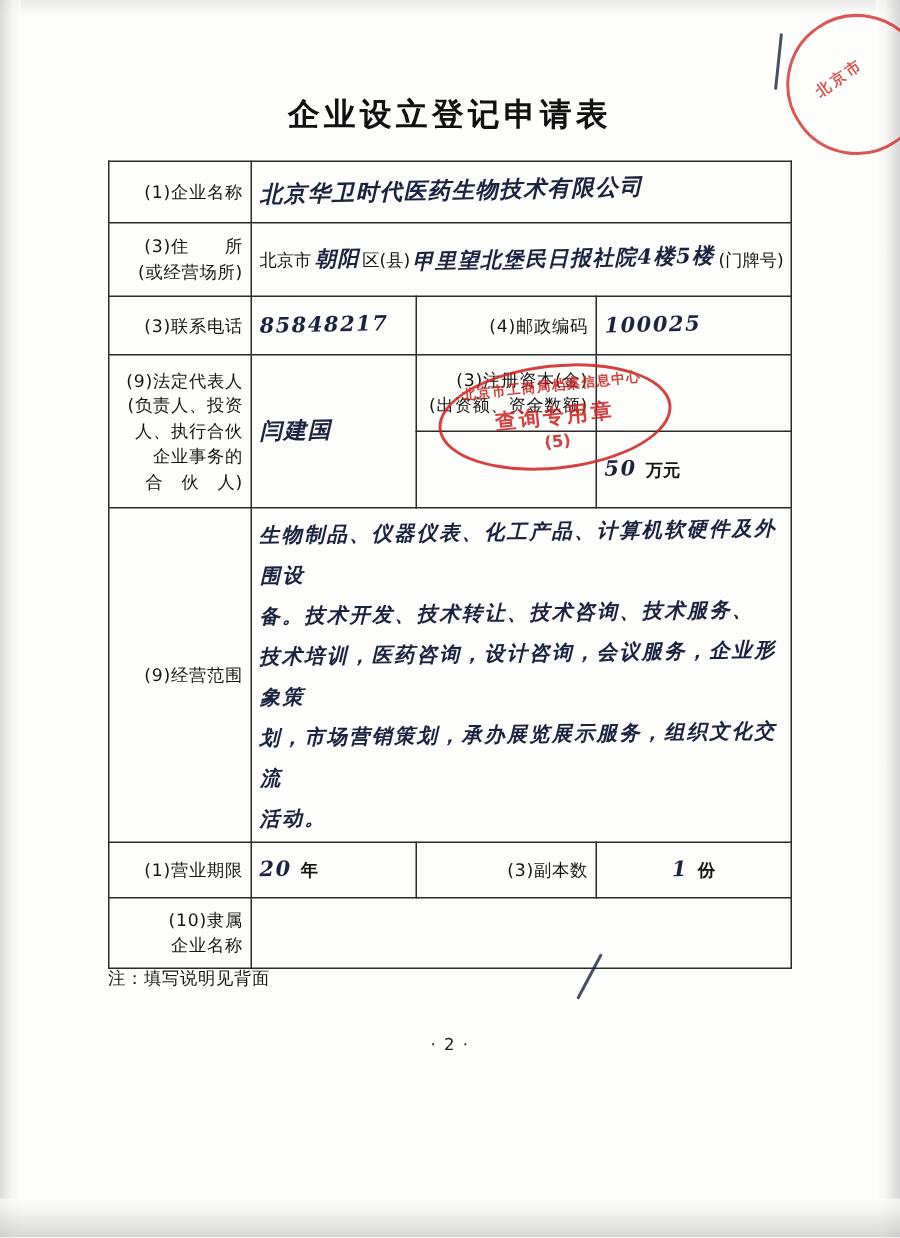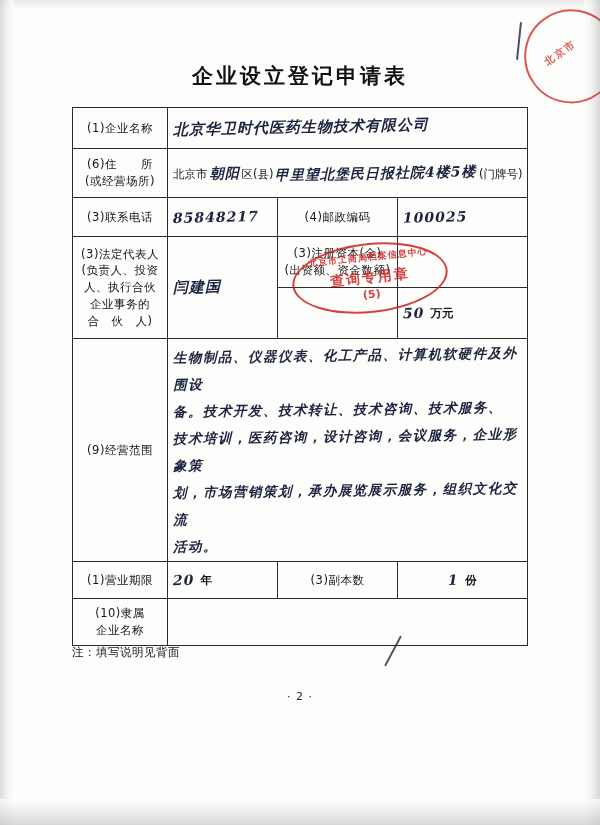--- a/index.html
+++ b/index.html
@@ -54,21 +54,21 @@
   }
   .form-table td {
     border: 1px solid #2b2b2b;
     font-size: 11.5px;
     line-height: 1.45;
     padding: 3px 5px;
     vertical-align: middle;
     color: #151515;
   }
   td.label {
-    text-align: center;
+    text-align: right;
     white-space: pre-line;
     letter-spacing: .5px;
   }
   td.value {
     position: relative;
     vertical-align: middle;
   }
   .printed {
     font-size: 11.5px;
     color: #151515;
@@ -268,21 +268,21 @@
     <tbody>
 
       <tr>
         <td class="label">(1)企业名称</td>
         <td class="value" colspan="3" style="height:34px">
           <span class="hw lg">北京华卫时代医药生物技术有限公司</span>
         </td>
       </tr>
 
       <tr>
-        <td class="label">(6)住　　所
+        <td class="label">(3)住　　所
 (或经营场所)</td>
         <td class="value" colspan="3" style="height:42px">
           <span class="addr-line">
             <span class="printed">北京市</span>
             <span class="hw md">朝阳</span>
             <span class="printed">区(县)</span>
             <span class="hw md">甲里望北堡民日报社院4楼5楼</span>
             <span class="printed">(门牌号)</span>
           </span>
         </td>
@@ -293,21 +293,21 @@
         <td class="value" style="height:32px">
           <span class="hw md">85848217</span>
         </td>
         <td class="label">(4)邮政编码</td>
         <td class="value">
           <span class="hw md">100025</span>
         </td>
       </tr>
 
       <tr>
-        <td class="label" rowspan="2" style="height:88px">(3)法定代表人
+        <td class="label" rowspan="2" style="height:88px">(9)法定代表人
 (负责人、投资
 人、执行合伙
 企业事务的
 合　伙　人)</td>
         <td class="value" rowspan="2">
           <span class="hw lg">闫建国</span>
         </td>
         <td class="label" style="height:44px">(3)注册资本(金)
 (出资额、资金数额)</td>
         <td class="value"></td>

